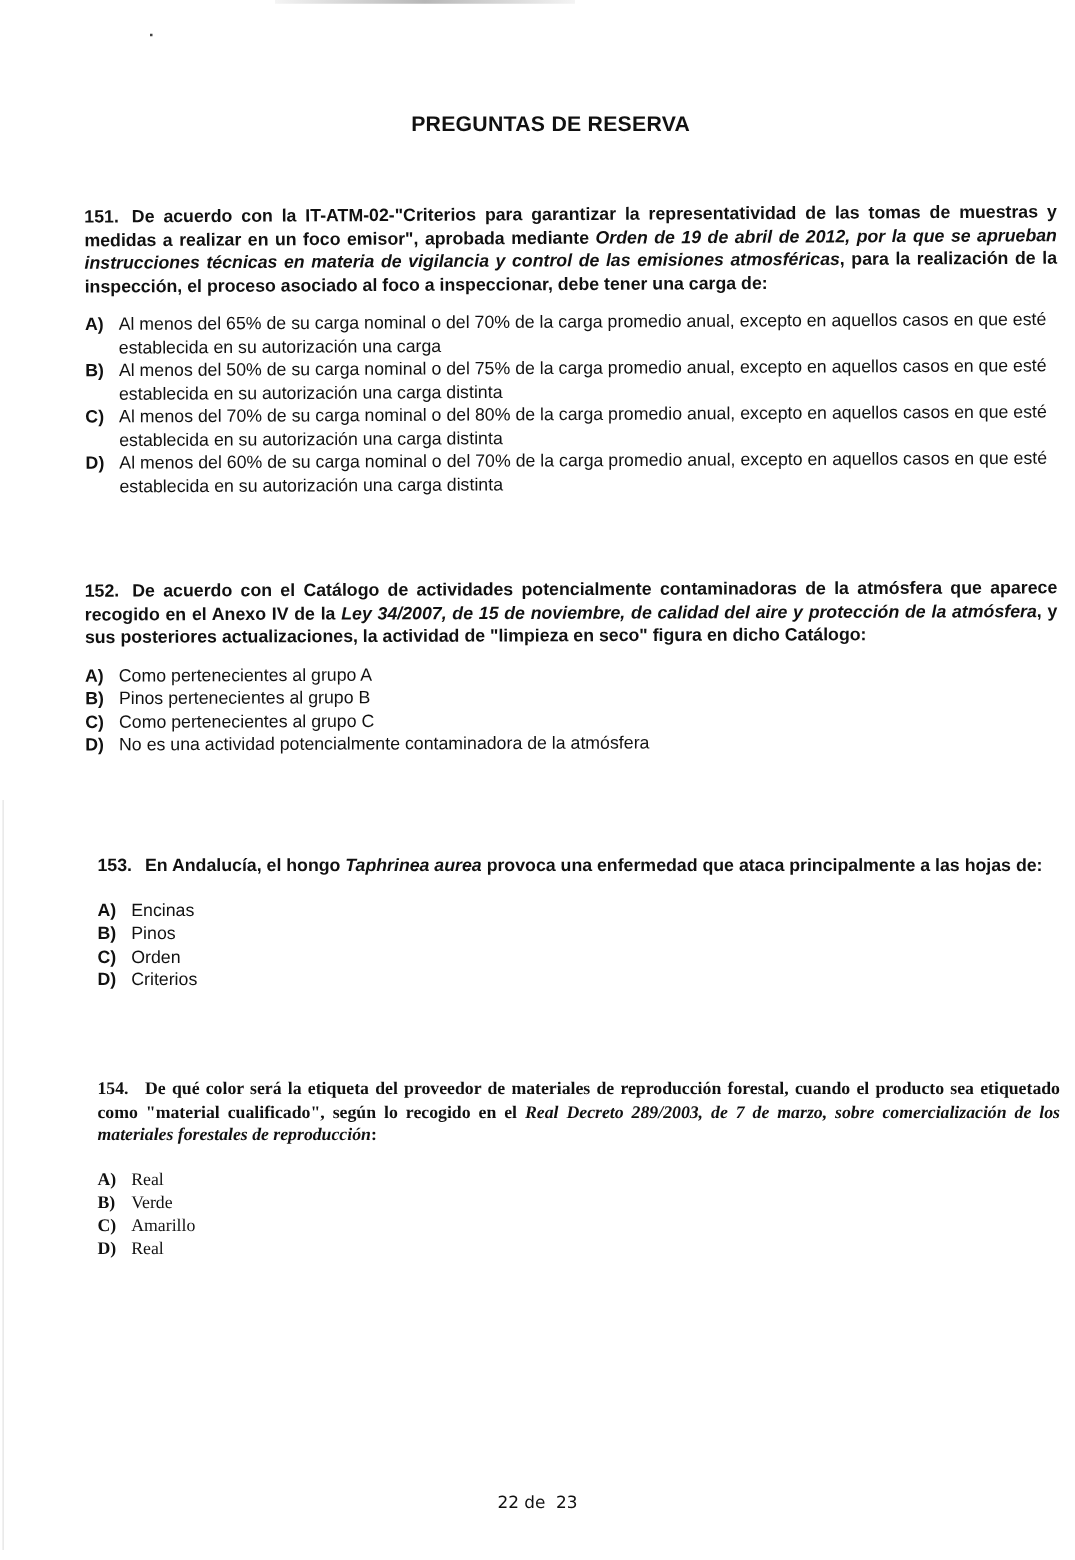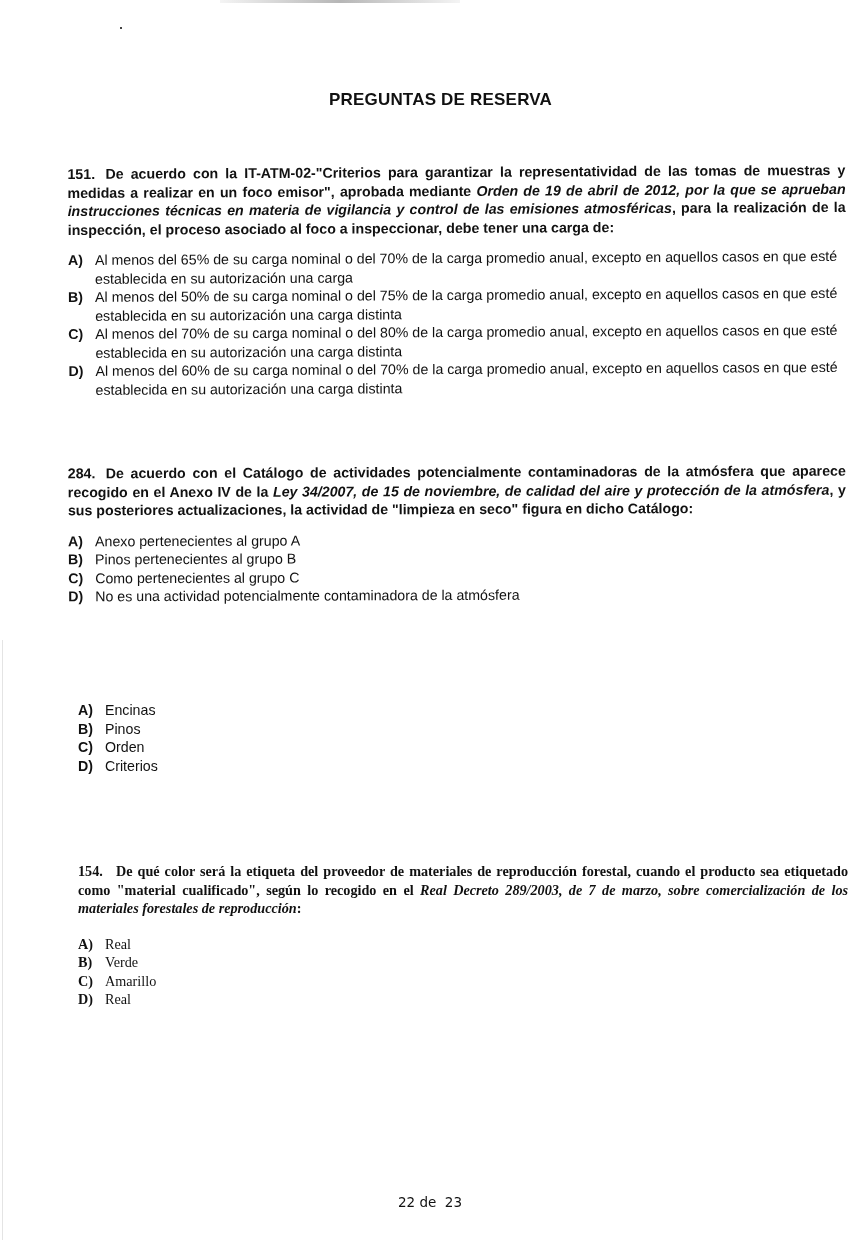--- a/index.html
+++ b/index.html
@@ -53,31 +53,34 @@
   <div class="opts">
     <div class="opt"><span class="letter">A)</span><span>Al menos del 65% de su carga nominal o del 70% de la carga promedio anual, excepto en aquellos casos en que esté establecida en su autorización una carga</span></div>
     <div class="opt"><span class="letter">B)</span><span>Al menos del 50% de su carga nominal o del 75% de la carga promedio anual, excepto en aquellos casos en que esté establecida en su autorización una carga distinta</span></div>
     <div class="opt"><span class="letter">C)</span><span>Al menos del 70% de su carga nominal o del 80% de la carga promedio anual, excepto en aquellos casos en que esté establecida en su autorización una carga distinta</span></div>
     <div class="opt"><span class="letter">D)</span><span>Al menos del 60% de su carga nominal o del 70% de la carga promedio anual, excepto en aquellos casos en que esté establecida en su autorización una carga distinta</span></div>
   </div>
 </div>
 
 <div class="q q2">
   <div class="stem">
-    <span class="num">284.</span><span>De acuerdo con el Catálogo de actividades potencialmente contaminadoras de la atmósfera que aparece recogido en el Anexo IV de la </span><i>Ley 34/2007, de 15 de noviembre, de calidad del aire y protección de la atmósfera</i><span>, y sus posteriores actualizaciones, la actividad de "limpieza en seco" figura en dicho Catálogo:</span>
+    <span class="num">152.</span><span>De acuerdo con el Catálogo de actividades potencialmente contaminadoras de la atmósfera que aparece recogido en el Anexo IV de la </span><i>Ley 34/2007, de 15 de noviembre, de calidad del aire y protección de la atmósfera</i><span>, y sus posteriores actualizaciones, la actividad de "limpieza en seco" figura en dicho Catálogo:</span>
   </div>
   <div class="opts">
-    <div class="opt"><span class="letter">A)</span><span>Anexo pertenecientes al grupo A</span></div>
+    <div class="opt"><span class="letter">A)</span><span>Como pertenecientes al grupo A</span></div>
     <div class="opt"><span class="letter">B)</span><span>Pinos pertenecientes al grupo B</span></div>
     <div class="opt"><span class="letter">C)</span><span>Como pertenecientes al grupo C</span></div>
     <div class="opt"><span class="letter">D)</span><span>No es una actividad potencialmente contaminadora de la atmósfera</span></div>
   </div>
 </div>
 
 <div class="q q3">
+  <div class="stem">
+    <span class="num">153.</span><span>En Andalucía, el hongo </span><i>Taphrinea aurea</i><span> provoca una enfermedad que ataca principalmente a las hojas de:</span>
+  </div>
   <div class="opts">
     <div class="opt"><span class="letter">A)</span><span>Encinas</span></div>
     <div class="opt"><span class="letter">B)</span><span>Pinos</span></div>
     <div class="opt"><span class="letter">C)</span><span>Orden</span></div>
     <div class="opt"><span class="letter">D)</span><span>Criterios</span></div>
   </div>
 </div>
 
 <div class="q q4">
   <div class="stem">

